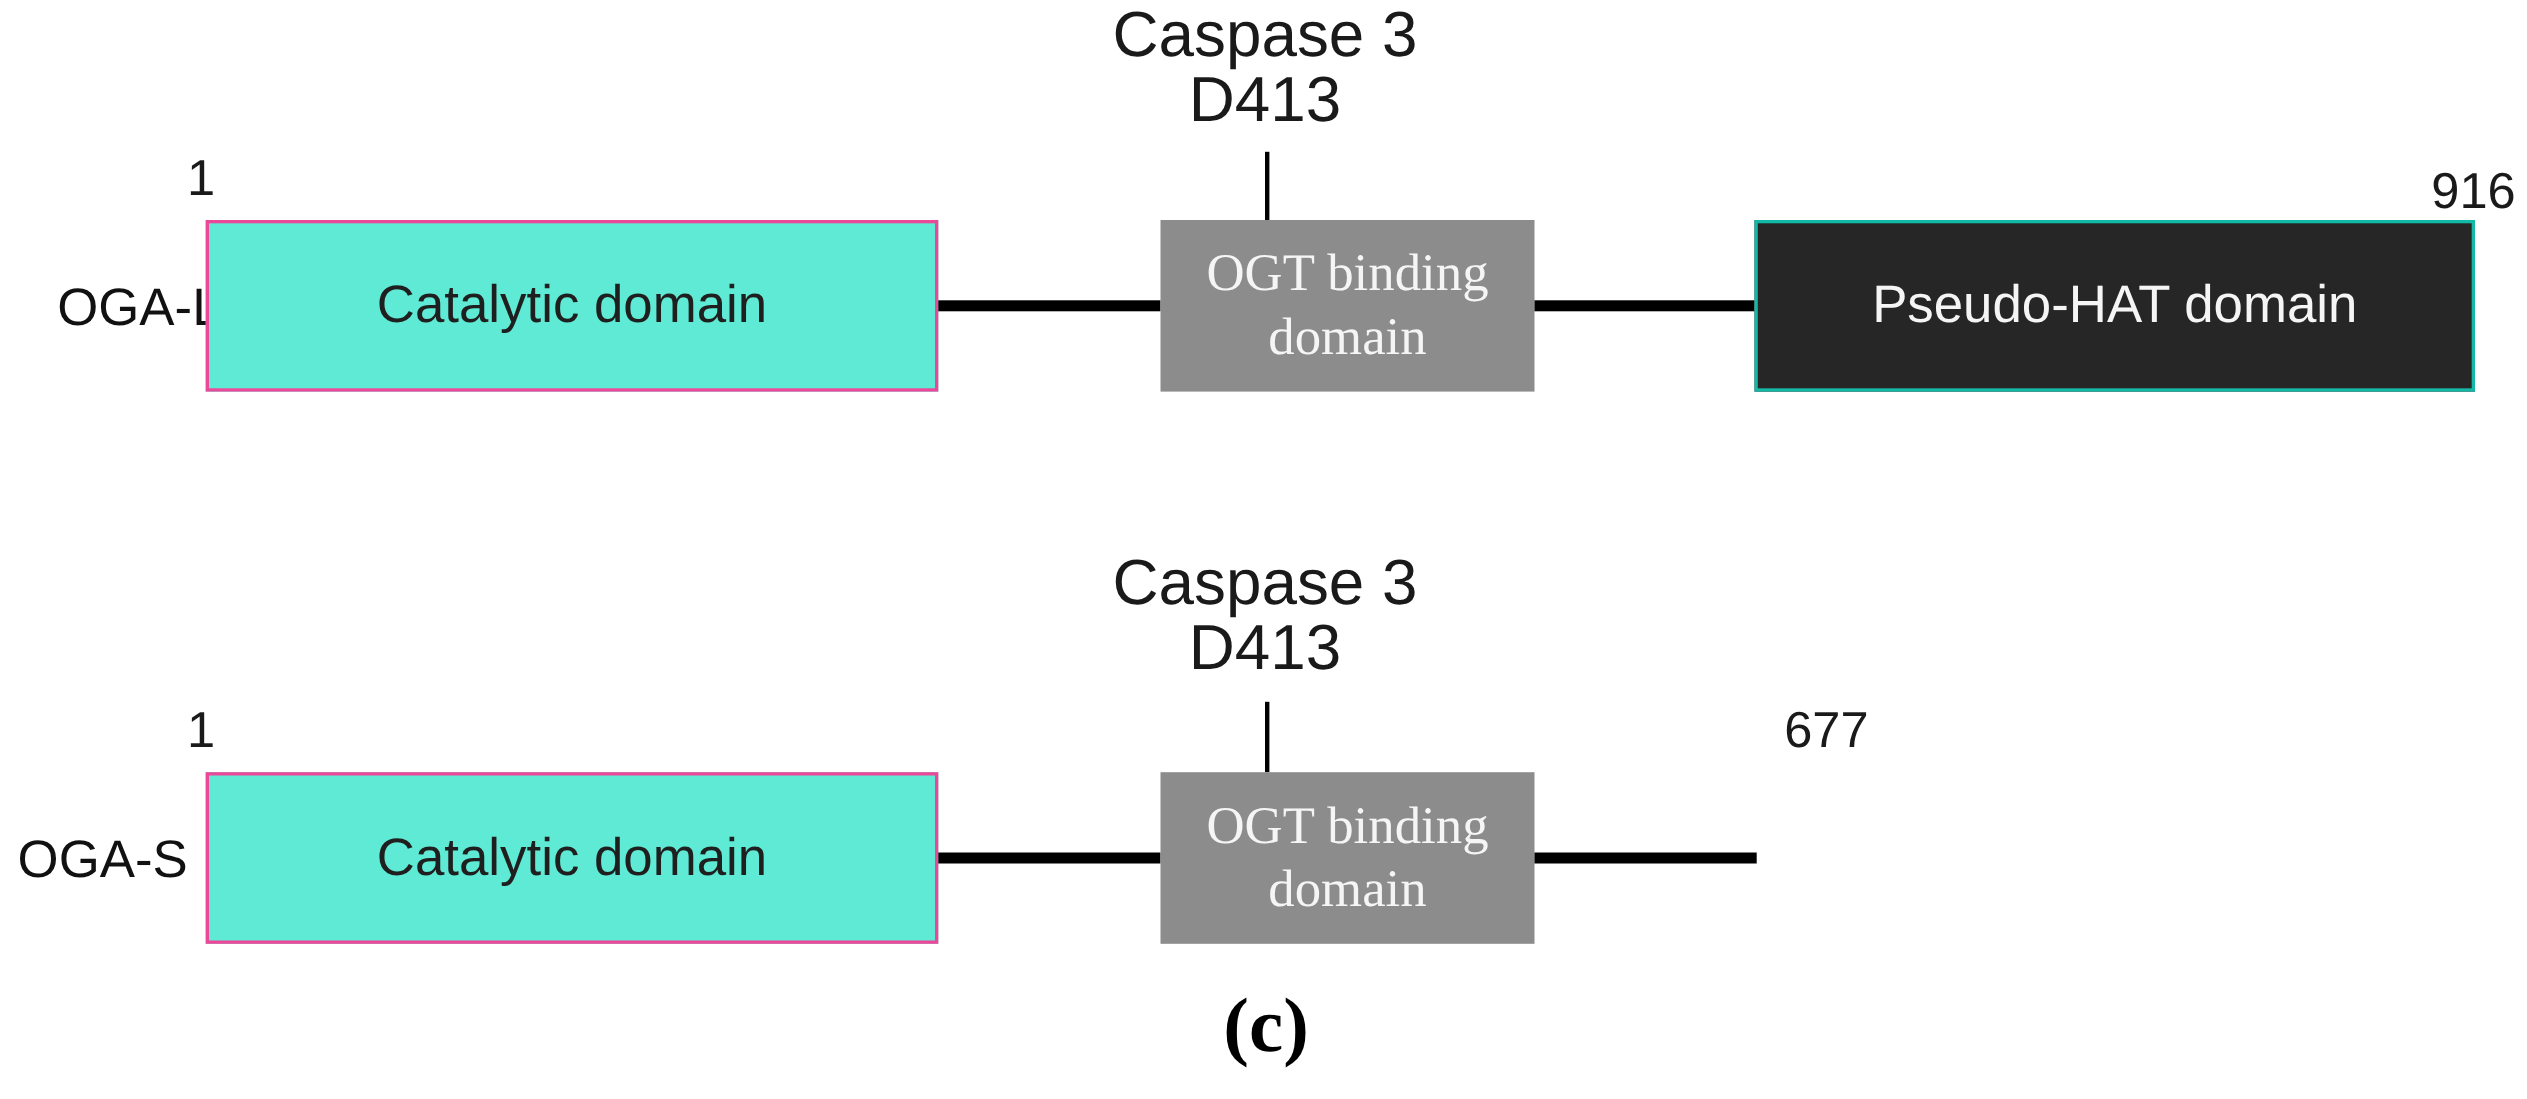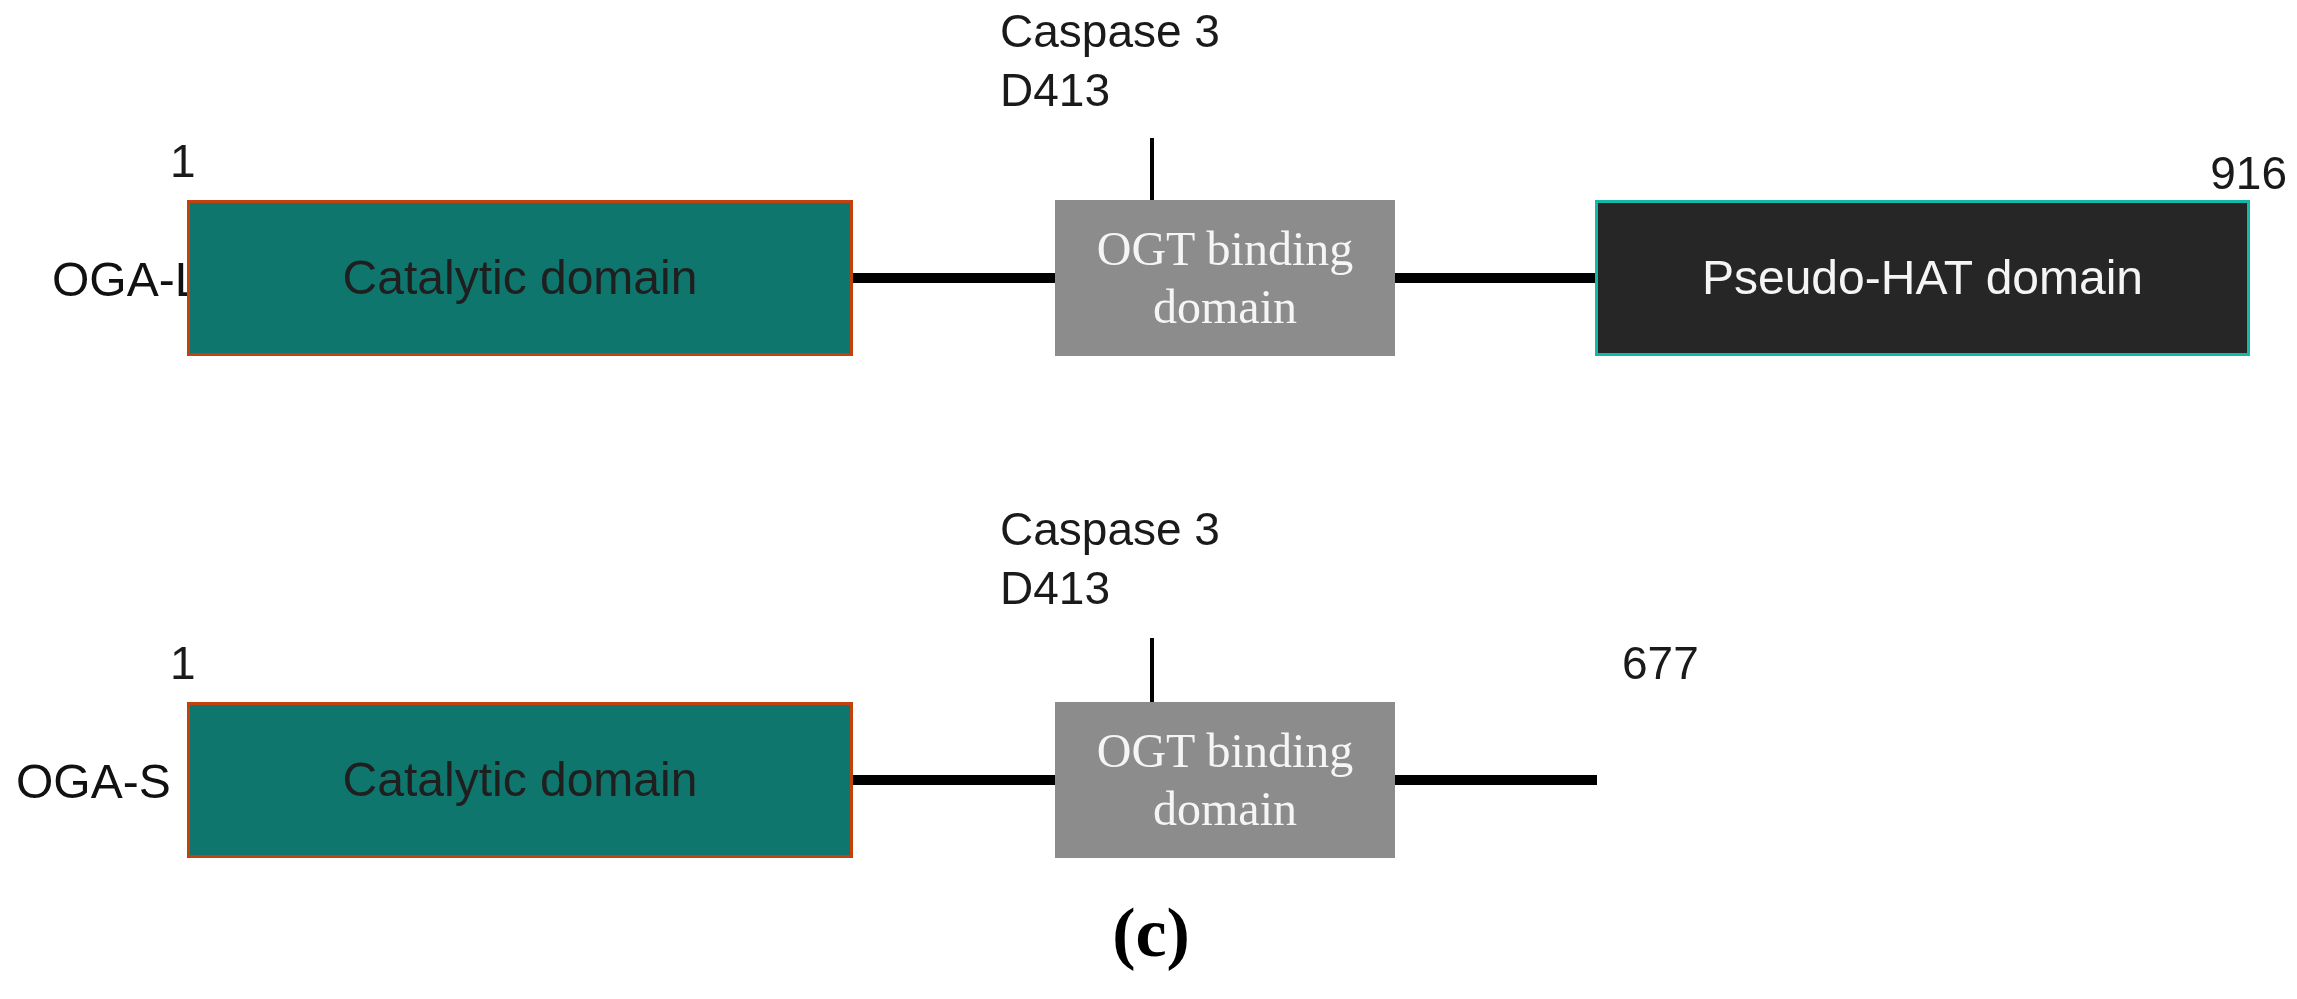--- a/index.html
+++ b/index.html
@@ -18,22 +18,22 @@
     color: #1a1a1a;
     white-space: nowrap;
   }
   .row-label {
     font-size: 48px;
     color: #111111;
     white-space: nowrap;
   }
   .cleavage {
     width: 300px;
-    text-align: left;
-    font-size: 46px;
+    text-align: center;
+    font-size: 58px;
     line-height: 59px;
     color: #1a1a1a;
   }
   .vline {
     width: 4px;
     background: #000000;
   }
   .connector {
     height: 10px;
     background: #000000;
@@ -43,22 +43,22 @@
     height: 156px;
     display: flex;
     flex-direction: column;
     align-items: center;
     justify-content: center;
     text-align: center;
     font-size: 48px;
     line-height: 58px;
   }
   .light-box {
-    background: #0f766e;
-    border: 3px solid #c2410c;
+    background: #5eead4;
+    border: 3px solid #ec4899;
     color: #1f1f1f;
   }
   .medium-box {
     background: #8c8c8c;
     border: none;
     color: #f5f5f5;
     font-family: Liberation Serif, serif;
   }
   .dark-box {
     background: #262626;

